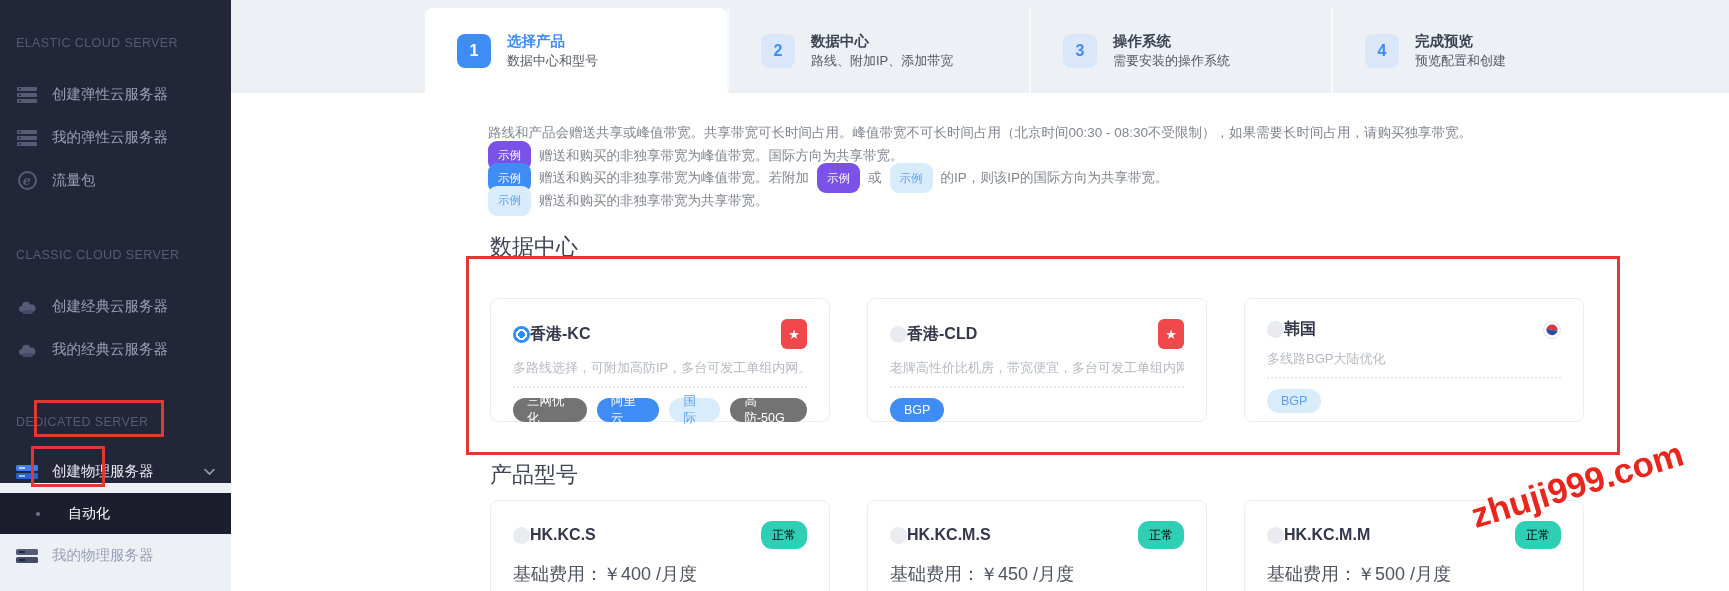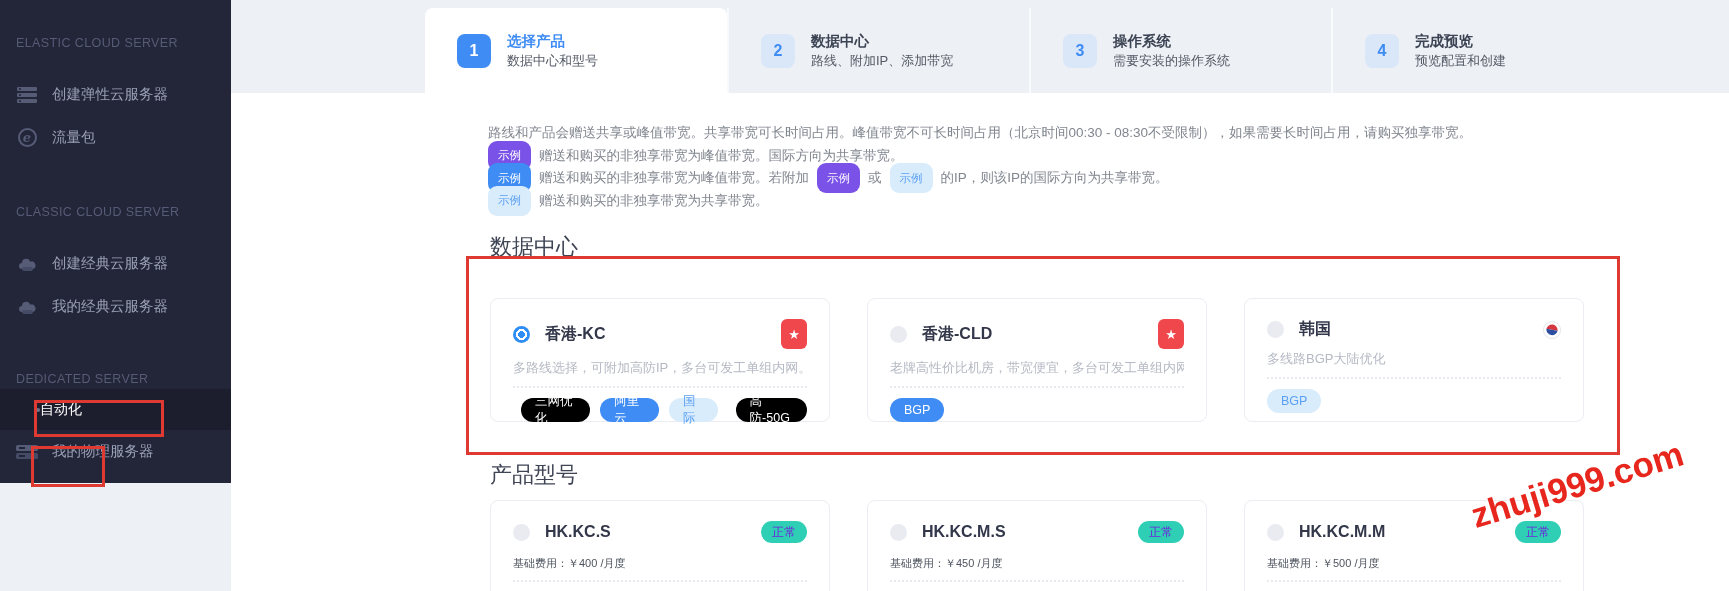--- a/index.html
+++ b/index.html
@@ -8,21 +8,21 @@
 
   
   .sidebar { position:absolute; left:0; top:0; width:231px; height:483px; background:#232539; z-index:5; }
   .side-label { height:20px; line-height:20px; padding:0 16px; font-size:12.5px; letter-spacing:.4px;
                 color:#565b76; white-space:nowrap; }
   .side-item { height:43px; display:flex; align-items:center; padding-left:16px; gap:14px;
                color:#9aa0b5; font-size:14.5px; cursor:pointer; position:relative; }
   .side-item .ico { width:22px; height:18px; display:flex; align-items:center; justify-content:center; flex:0 0 22px; }
   .side-item.active-parent { color:#e8eaf2; }
   .submenu { background:#1c1e2e; }
-  .sub-item { height:41px; display:flex; align-items:center; padding-left:36px; gap:0;
+  .sub-item { height:41px; display:flex; align-items:center; padding-left:36px; gap:28px;
               color:#9aa0b5; font-size:14px; cursor:pointer; }
   .sub-item .dot { width:4px; height:4px; border-radius:50%; background:#70758e; flex:0 0 4px; }
   .sub-item.active { color:#ffffff; }
   .chev { position:absolute; right:16px; top:50%; transform:translateY(-50%); }
   .e-ico { width:19px; height:19px; border-radius:50%; border:2px solid #565b76; color:#565b76;
            font:bold italic 13px/15px "DejaVu Serif",serif; text-align:center; }
 
   
   .panel { position:absolute; left:231px; right:0; top:93px; bottom:0; background:#ffffff; }
 
@@ -51,35 +51,35 @@
   .sec-heading { position:absolute; left:490px; font-size:22px; font-weight:500; color:#3f4555; z-index:3; }
 
   
   .card-row { position:absolute; left:490px; display:flex; gap:37px; z-index:3; }
   .card { width:340px; background:#fff; border:1px solid #ebedf2; border-radius:8px; padding:20px 22px 0 22px; }
   .dc-card { height:124px; }
   .md-card { height:150px; }
   .card-head { display:flex; align-items:center; }
   .radio { width:17px; height:17px; border-radius:50%; background:#e9ebf1; flex:0 0 17px; cursor:pointer; }
   .radio.sel { background:radial-gradient(circle,#2f8ef5 0 3.5px,#ffffff 3.5px 5.5px,#2f8ef5 5.5px); }
-  .card-name { font-size:16px; font-weight:bold; color:#32374a; margin-left:15px; }
+  .card-name { font-size:16px; font-weight:bold; color:#32374a; }
   .head-right { margin-left:auto; display:flex; align-items:center; }
   .flag-hk { width:26px; height:30px; border-radius:6px; background:#f0474d; color:#fff;
              display:flex; align-items:center; justify-content:center; font-size:13px; }
   .card-desc { font-size:13px; color:#b5b9c3; margin:10px 0 0 0; white-space:nowrap; overflow:hidden; }
   .dotted { border-bottom:2px dotted #e8eaf0; margin-top:9px; }
   .tag-row { display:flex; gap:10px; margin-top:10px; }
   .tag { height:24px; padding:0 14px; border-radius:12px; font-size:12.5px; color:#fff;
          display:inline-flex; align-items:center; }
-  .tag-purple { background:#000000;margin-left:8px; }
+  .tag-purple { background:#737373; }
   .tag-blue { background:#3e8cf4; }
   .tag-light { background:#d9ecfc; color:#5b9ff2; }
-  .status-badge { height:22px; padding:0 11px; border-radius:11px; background:#2ecfb4; color:#6d28d9;
+  .status-badge { height:28px; padding:0 11px; border-radius:11px; background:#2ecfb4; color:#000000;
                   font-size:12px; display:inline-flex; align-items:center; }
-  .price { font-size:11px; color:#4e545f; margin-top:13px; }
+  .price { font-size:18px; color:#4e545f; margin-top:13px; }
 
   
   .anno { position:absolute; border:3px solid #de3a32; z-index:40; pointer-events:none; }
   .watermark { position:absolute; left:1478px; top:496px; z-index:50; color:#e7271d;
                font-size:35px; font-weight:700; transform:rotate(-17deg); transform-origin:0 100%;
                pointer-events:none; white-space:nowrap; }
 
   svg { display:block; }
 </style>
 </head>
@@ -101,20 +101,37 @@
             <g fill="#232539">
               <circle cx="3" cy="2" r="1"></circle>
               <circle cx="3" cy="8" r="1"></circle>
               <circle cx="3" cy="14" r="1"></circle>
             </g>
           </svg>
       </span>
       <span>创建弹性云服务器</span>
     </div>
 
+    <div class="side-item">
+      <span class="ico">
+        <svg width="20" height="16" viewBox="0 0 20 16">
+            <g fill="#565b76">
+              <rect x="0" y="0" width="20" height="4" rx="1"></rect>
+              <rect x="0" y="6" width="20" height="4" rx="1"></rect>
+              <rect x="0" y="12" width="20" height="4" rx="1"></rect>
+            </g>
+            <g fill="#232539">
+              <circle cx="3" cy="2" r="1"></circle>
+              <circle cx="3" cy="8" r="1"></circle>
+              <circle cx="3" cy="14" r="1"></circle>
+            </g>
+          </svg>
+      </span>
+      <span>我的弹性云服务器</span>
+    </div>
 
     <div class="side-item">
       <span class="ico">
           <span class="e-ico">e</span>
         </span>
       <span>流量包</span>
     </div>
 
     <div class="side-label" style="margin-top:43px">CLASSIC CLOUD SERVER</div>
 
@@ -133,20 +150,36 @@
         <svg width="20" height="16" viewBox="0 0 20 16">
             <path fill="#565b76" d="M5 7a4.2 4.2 0 0 1 8.2-1.3A3.6 3.6 0 0 1 16 13H5a3 3 0 0 1 0-6z"></path>
             <rect x="5" y="11" width="11" height="4" rx="2" fill="#454a66"></rect>
           </svg>
       </span>
       <span>我的经典云服务器</span>
     </div>
 
     <div class="side-label" style="margin-top:41px">DEDICATED SERVER</div>
 
+    <div class="side-item active-parent" style="margin-top:18px">
+      <span class="ico">
+        <svg width="22" height="16" viewBox="0 0 22 16">
+            <rect x="0" y="1" width="22" height="6" rx="1.5" fill="#3e7df2"></rect>
+            <rect x="0" y="9" width="22" height="6" rx="1.5" fill="#2c5fd0"></rect>
+            <rect x="3" y="3" width="6" height="2" fill="#bcd4ff"></rect>
+            <rect x="3" y="11" width="6" height="2" fill="#9fbef5"></rect>
+          </svg>
+      </span>
+      <span>创建物理服务器</span>
+      <span class="chev">
+        <svg width="11" height="7" viewBox="0 0 11 7">
+            <path d="M1 1l4.5 4.5L10 1" stroke="#9aa0b5" stroke-width="1.6" fill="none" stroke-linecap="round"></path>
+          </svg>
+      </span>
+    </div>
 
     <div class="submenu">
       <div class="sub-item active">
         <span class="dot"></span>
         <span>自动化</span>
       </div>
     </div>
 
     <div class="side-item">
       <span class="ico">

